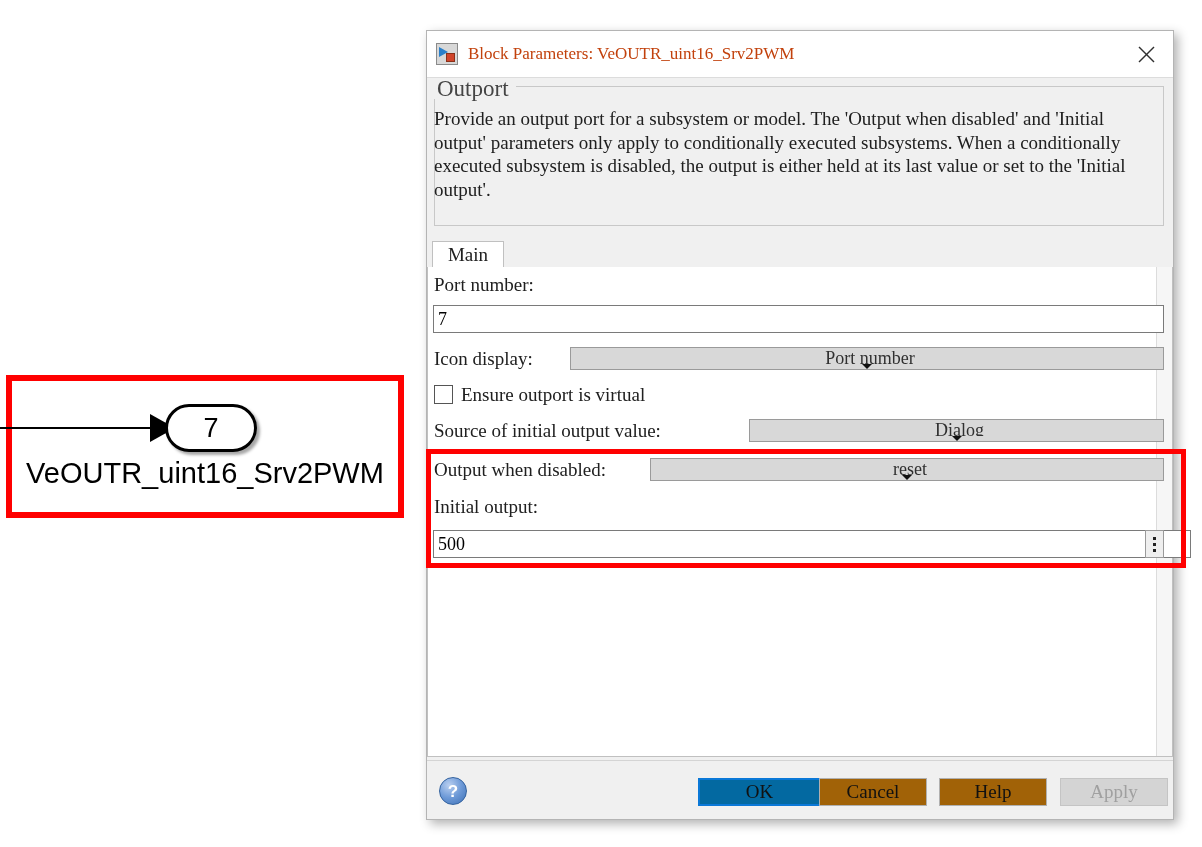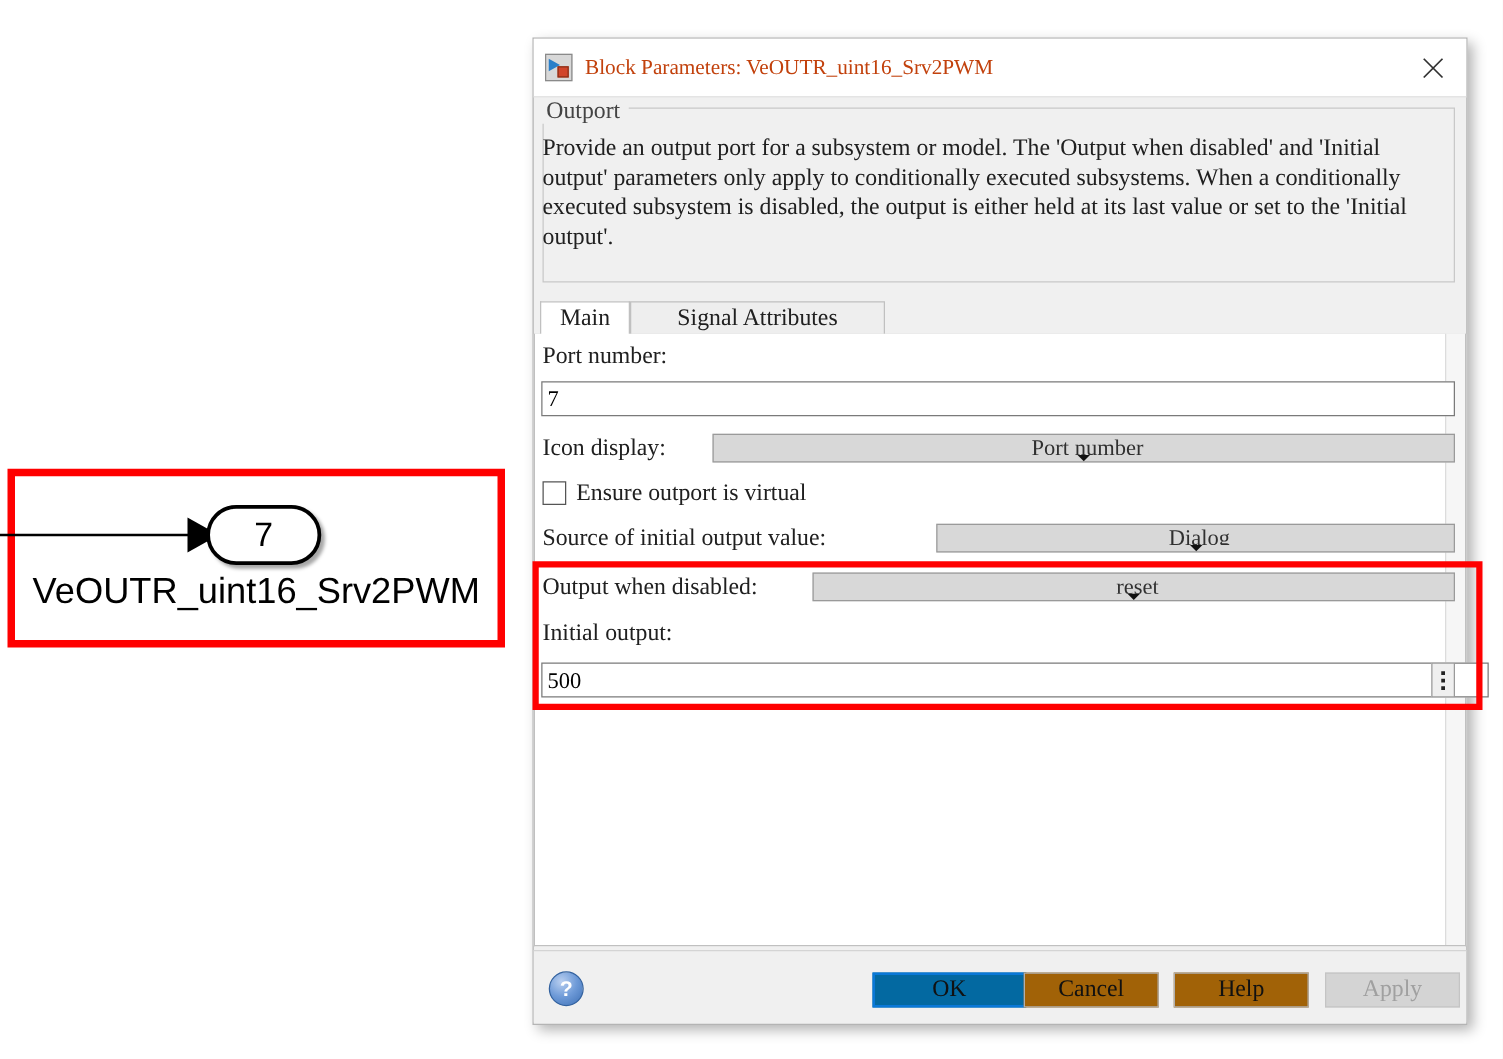--- a/index.html
+++ b/index.html
@@ -156,21 +156,21 @@
     box-sizing: border-box;
     border: 1px solid #c8c8c8;
     background: #f0f0f0;
   }
   #desc-legend {
     position: absolute;
     left: 431px;
     top: 79px;
     background: #f0f0f0;
     padding: 0 7px 0 6px;
-    font-size: 19px;
+    font-size: 23px;
     color: #444444;
     line-height: 20px;
   }
   #desc-text {
     position: absolute;
     left: 434px;
     top: 107px;
     width: 706px;
     font-size: 19px;
     line-height: 23.5px;
@@ -444,23 +444,20 @@
 
 </div>
 
 <div id="desc-group" style="left:434px; top:86px; width:730px; height:140px;"></div>
 <div id="desc-legend">Outport</div>
 <div id="desc-text">Provide an output port for a subsystem or model.  The 'Output when disabled' and 'Initial output' parameters only apply to conditionally executed subsystems. When a conditionally executed subsystem is disabled, the output is either held at its last value or set to the 'Initial output'.</div>
 
 <div id="tab-strip">
   <div id="tab-main" class="tab active">
     <span>Main</span>
-  </div>
-  <div id="tab-signal" class="tab inactive">
-    <span>Signal Attributes</span>
   </div>
 </div>
 
 <div id="form-panel">
   <div id="scroll-gutter"></div>
 </div>
 
 <div id="lbl-port-number" class="field-label">Port number:</div>
 <input id="input-port-number" class="text-input" type="text" value="7" style="">
 

